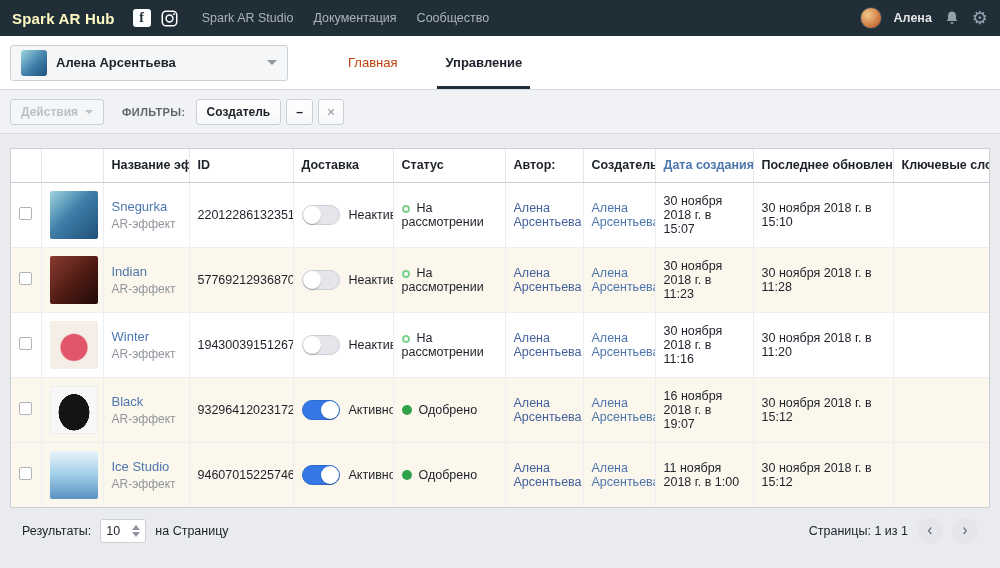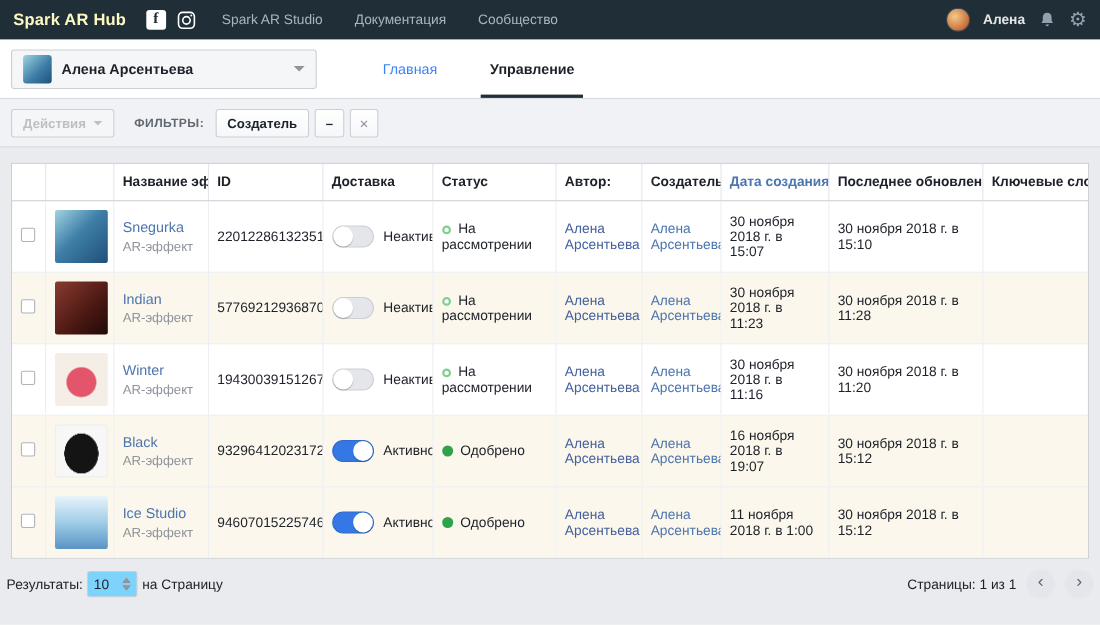--- a/index.html
+++ b/index.html
@@ -4,36 +4,36 @@
 <style>
   * { margin:0; padding:0; box-sizing:border-box; }
   html,body { width:1000px; height:568px; overflow:hidden; }
   body { background:#e9ebee; font-family:"Liberation Sans", sans-serif; color:#1d2129; }
 
   
   .topbar { height:36px; background:#202e38; display:flex; align-items:center; padding:0 12px; gap:10px; }
   .logo { color:#fef9c3; font-size:15px; font-weight:bold; letter-spacing:.2px; margin-right:8px; white-space:nowrap; }
   .fb-badge { width:18px; height:18px; background:#fff; border-radius:3px; display:flex; align-items:center; justify-content:center;
               color:#202e38; font-weight:bold; font-size:14px; font-family:"Liberation Serif", serif; }
-  .top-nav { display:flex; gap:29px; margin-left:14px; }
+  .top-nav { display:flex; gap:20px; margin-left:14px; }
   .top-nav span { color:#aab4bd; font-size:12.5px; cursor:pointer; white-space:nowrap; }
   .top-right { margin-left:auto; display:flex; align-items:center; gap:12px; }
   .avatar-sm { width:22px; height:22px; border-radius:50%; background:radial-gradient(circle at 35% 35%, #f3c98a, #c96f3a 70%, #7a3a1d); border:1px solid #3a4a55; }
   .top-user { color:#e5e5e5; font-size:12.5px; font-weight:bold; }
   .gear { color:#93a1ad; font-size:18px; line-height:1; }
 
   
   .profile-bar { height:54px; background:#fff; border-bottom:1px solid #d8dadf; display:flex; align-items:stretch; padding:0 10px; }
   .profile-select { align-self:center; width:278px; height:36px; border:1px solid #ccd0d5; border-radius:3px; background:#f5f6f7;
                     display:flex; align-items:center; gap:9px; padding:0 10px; cursor:pointer; }
   .avatar-xs { width:26px; height:26px; border-radius:3px; background:linear-gradient(135deg,#9fd4e0,#3f7fa8 55%,#1f4f7a); }
   .profile-name { font-size:13px; font-weight:bold; }
   .caret { width:0; height:0; border:5px solid transparent; border-top-color:#90949c; margin-top:5px; margin-left:auto; }
   .tabs { display:flex; margin-left:36px; }
-  .tab { position:relative; display:flex; align-items:center; padding:0 6px; margin:0 18px; font-size:13px; color:#3b82f6; cursor:pointer; }
+  .tab { position:relative; display:flex; align-items:center; padding:0 6px; margin:0 18px; font-size:13px; color:#c2410c; cursor:pointer; }
   .tab.active { color:#1d2129; font-weight:bold; }
   .tab.active::after { content:""; position:absolute; left:-2px; right:-2px; bottom:0; height:3px; background:#20303a; }
 
   
   .filter-bar { height:44px; background:#f1f2f5; border-bottom:1px solid #d8dadf; display:flex; align-items:center; padding:0 10px; }
   .btn { height:26px; display:inline-flex; align-items:center; gap:7px; border:1px solid #ccd0d5; border-radius:3px;
          background:linear-gradient(#fff,#f6f7f9); font-size:12px; font-weight:bold; color:#1d2129; padding:0 10px; cursor:pointer; white-space:nowrap; }
   .btn.disabled { color:#bcc0c4; background:#f5f6f7; cursor:default; }
   .btn .caret { margin:5px 0 0 0; border-top-color:#bcc0c4; border-width:4px; }
   .filters-label { font-size:11px; font-weight:bold; color:#606770; letter-spacing:.4px; margin:0 10px 0 18px; }
@@ -69,22 +69,22 @@
   .toggle.on { background:#3578e5; border-color:#2e6bcc; }
   .toggle.on .knob { left:auto; right:0; }
   .d-label { margin-left:9px; vertical-align:middle; }
   .dot { display:inline-block; width:10px; height:10px; border-radius:50%; margin-right:7px; vertical-align:-1px; }
   .dot.pending { width:8px; height:8px; background:#fff; border:2px solid #7fcf8f; }
   .dot.approved { background:#31a24c; }
   td.author { color:#44619d; }
   td.creator { color:#4d76ae; cursor:pointer; }
 
   
-  .footer { margin:0 6px; height:46px; display:flex; align-items:center; font-size:12.5px; gap:4px; }
-  .stepper { width:46px; height:24px; background:#7dd3fc; border:1px solid #ccd0d5; border-radius:3px; display:flex; align-items:center;
+  .footer { margin:0 22px; height:46px; display:flex; align-items:center; font-size:12.5px; gap:9px; }
+  .stepper { width:46px; height:24px; background:#ffffff; border:1px solid #ccd0d5; border-radius:3px; display:flex; align-items:center;
              justify-content:space-between; padding:0 5px; }
   .stepper .arrows { display:flex; flex-direction:column; gap:2px; cursor:pointer; }
   .tri-up { width:0; height:0; border:4px solid transparent; border-bottom:5px solid #90949c; border-top:none; }
   .tri-down { width:0; height:0; border:4px solid transparent; border-top:5px solid #90949c; border-bottom:none; }
   .footer-right { margin-left:auto; display:flex; align-items:center; gap:9px; }
   .page-btn { width:26px; height:26px; border-radius:50%; background:#e4e6eb; display:flex; align-items:center; justify-content:center;
               color:#606770; font-size:16px; cursor:pointer; padding-bottom:2px; }
 </style>
 </head>
 <body>

